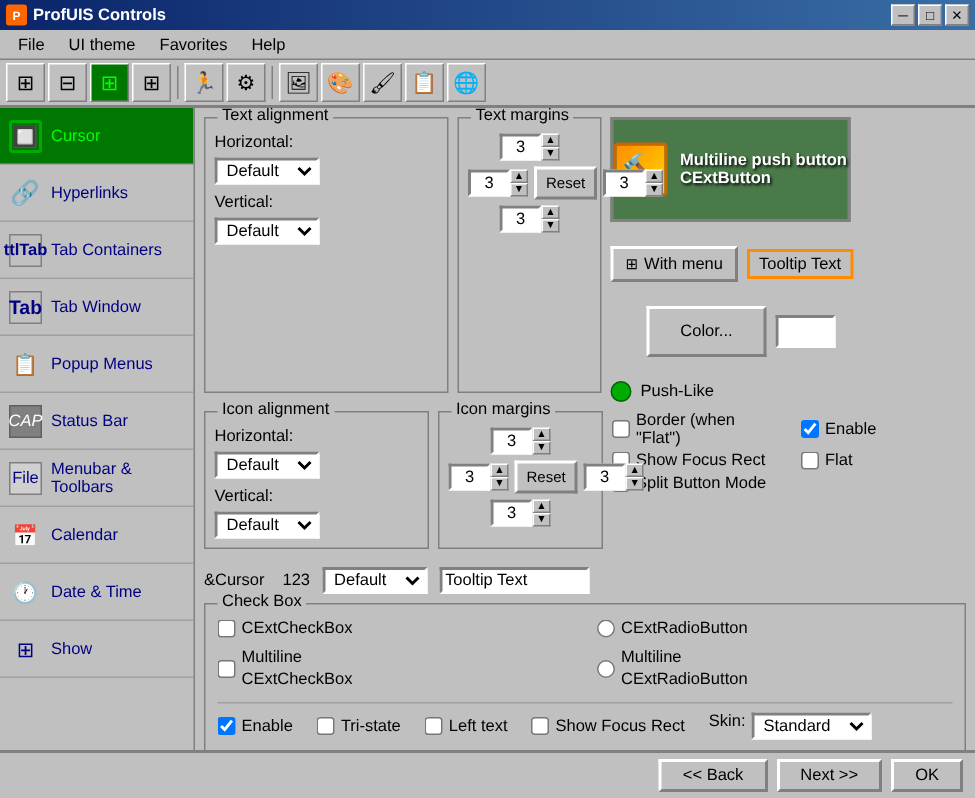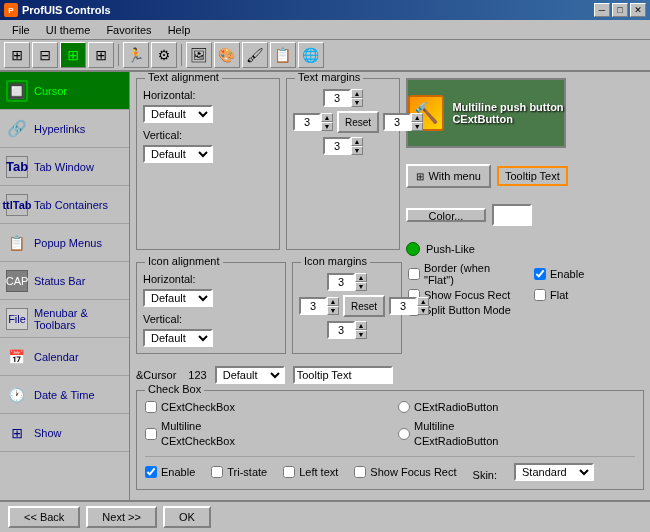--- a/index.html
+++ b/index.html
@@ -345,31 +345,32 @@
       gap: 4px;
     }
     .tooltip-text-box {
       border: 2px solid #ff8c00;
       background: #c0c0c0;
       padding: 2px 6px;
       font-size: 11px;
       color: #000;
     }
     .color-btn {
-      height: 14px;
+      height: 34px;
       background: #c0c0c0;
       border: 2px solid;
       border-top-color: #fff;
       border-left-color: #fff;
       border-right-color: #808080;
       border-bottom-color: #808080;
       padding: 0 8px;
       font-size: 11px;
       cursor: pointer;
       min-width: 80px;
+      margin-left: 24px;
     }
     .color-swatch {
       width: 40px;
       height: 22px;
       background: white;
       border: 2px solid;
       border-top-color: #808080;
       border-left-color: #808080;
       border-right-color: #fff;
       border-bottom-color: #fff;
@@ -387,20 +388,21 @@
       border: 1px solid #006600;
     }
 
     
     .bottom-bar {
       background: #c0c0c0;
       border-top: 2px solid #808080;
       height: 32px;
       display: flex;
       align-items: center;
+      justify-content: flex-end;
       padding: 0 8px;
       gap: 6px;
     }
     .bottom-btn {
       height: 22px;
       background: #c0c0c0;
       border: 2px solid;
       border-top-color: #fff;
       border-left-color: #fff;
       border-right-color: #808080;
@@ -449,22 +451,22 @@
     .checkbox-row-bottom {
       display: flex;
       align-items: center;
       gap: 16px;
       margin-top: 6px;
       border-top: 1px solid #a0a0a0;
       padding-top: 6px;
     }
     .skin-row {
       display: flex;
-      align-items: flex-end;
-      gap: 17px;
+      align-items: flex-start;
+      gap: 4px;
     }
 
     .row {
       display: flex;
       align-items: center;
       gap: 6px;
     }
 
     .label {
       font-size: 11px;
@@ -514,33 +516,33 @@
   <div class="sidebar">
     <div class="sidebar-item active">
       <div class="sidebar-icon sidebar-icon-buttons">🔲</div>
       <span>Cursor</span>
     </div>
     <div class="sidebar-item">
       <div class="sidebar-icon" style="font-size:16px;">🔗</div>
       <span>Hyperlinks</span>
     </div>
     <div class="sidebar-item">
+      <div class="sidebar-icon" style="font-size:11px;background:#c0c0c0;border:1px solid #808080;color:#000080;font-weight:bold;">ttlTab</div>
+      <span>Tab Containers</span>
+    </div>
+    <div class="sidebar-item">
       <div class="sidebar-icon" style="font-size:13px;background:#c0c0c0;border:1px solid #808080;color:#000080;font-weight:bold;">Tab</div>
       <span>Tab Window</span>
-    </div>
-    <div class="sidebar-item">
-      <div class="sidebar-icon" style="font-size:11px;background:#c0c0c0;border:1px solid #808080;color:#000080;font-weight:bold;">ttlTab</div>
-      <span>Tab Containers</span>
     </div>
     <div class="sidebar-item">
       <div class="sidebar-icon" style="font-size:14px;">📋</div>
       <span>Popup Menus</span>
     </div>
     <div class="sidebar-item">
-      <div class="sidebar-icon" style="font-size:11px;background:#808080;color:white;border:1px solid #606060;">CAP</div>
+      <div class="sidebar-icon" style="font-size:11px;background:#808080;color:white;border:1px solid #606060;font-style:italic;">CAP</div>
       <span>Status Bar</span>
     </div>
     <div class="sidebar-item">
       <div class="sidebar-icon" style="font-size:11px;background:#d0d0d0;border:1px solid #808080;">File</div>
       <span>Menubar &amp; Toolbars</span>
     </div>
     <div class="sidebar-item">
       <div class="sidebar-icon" style="font-size:14px;">📅</div>
       <span>Calendar</span>
     </div>
@@ -551,41 +553,41 @@
     <div class="sidebar-item">
       <div class="sidebar-icon" style="font-size:14px;">⊞</div>
       <span>Show</span>
     </div>
   </div>
 
   <div class="content">
 
     <div class="top-row">
 
-      <div class="group-box" style="width:144px;flex-shrink:0;">
+      <div class="group-box" style="width:163px;flex-shrink:0;">
         <span class="group-box-title">Text alignment</span>
         <div class="row" style="margin-bottom:4px;">
           <span class="label">Horizontal:</span>
         </div>
         <div class="row" style="margin-bottom:6px;">
           <select class="win-select">
             <option>Default</option>
           </select>
         </div>
         <div class="row" style="margin-bottom:4px;">
           <span class="label">Vertical:</span>
         </div>
         <div class="row">
           <select class="win-select">
             <option>Default</option>
           </select>
         </div>
       </div>
 
-      <div class="group-box" style="width:114px;flex-shrink:0;">
+      <div class="group-box" style="width:96px;flex-shrink:0;">
         <span class="group-box-title">Text margins</span>
         <div class="row" style="margin-bottom:4px;justify-content:center;">
           <div class="spin-input">
             <input type="text" value="3" style="">
             <div class="spin-btns">
               <div class="spin-btn">▲</div>
               <div class="spin-btn">▼</div>
             </div>
           </div>
         </div>

